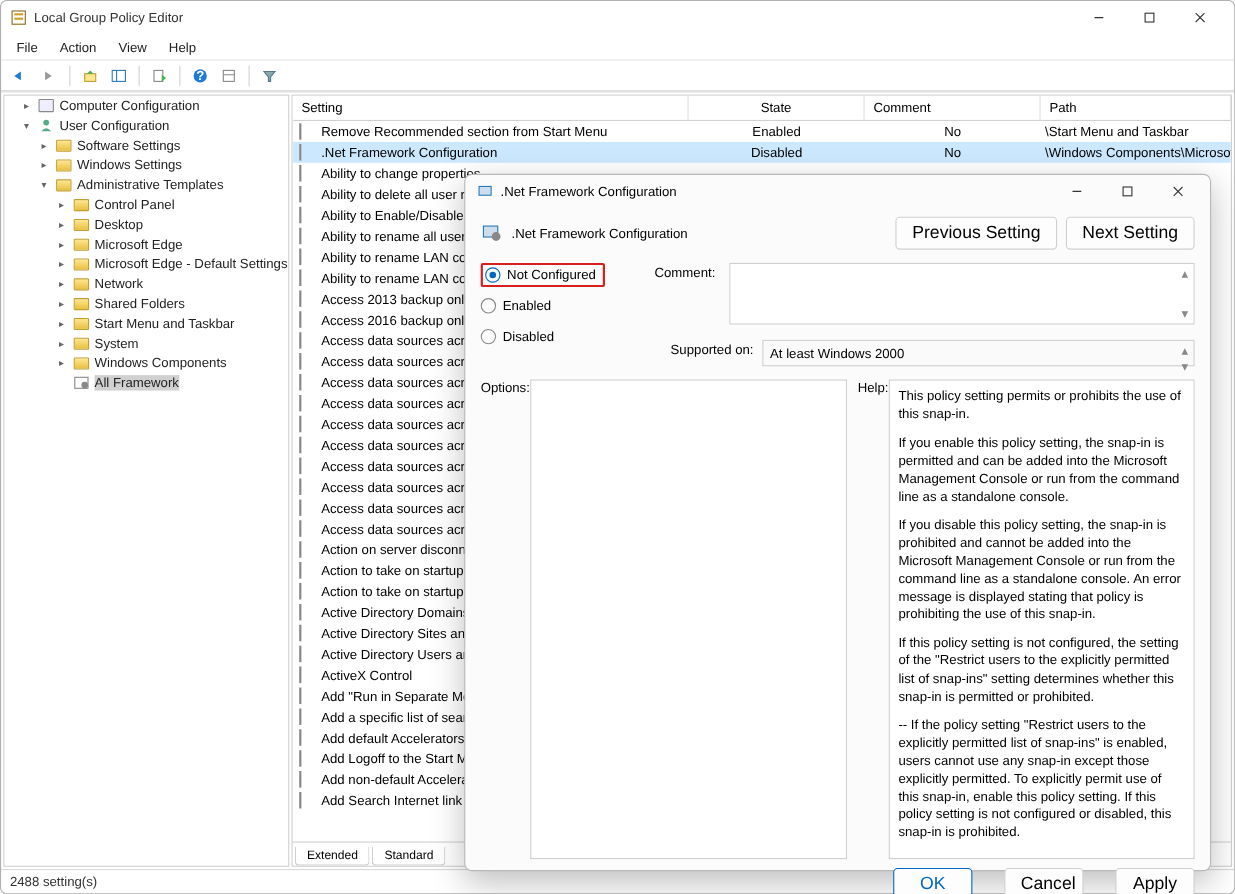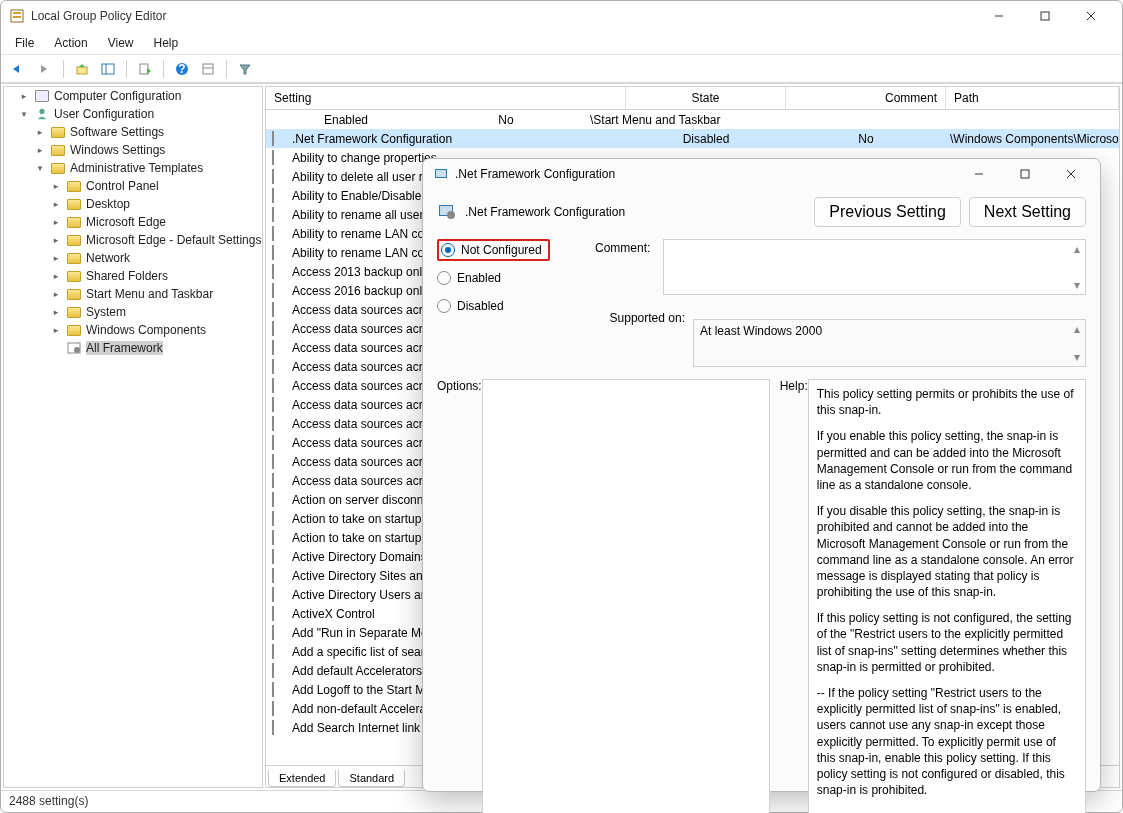--- a/index.html
+++ b/index.html
@@ -59,21 +59,21 @@
 .radio-row { display: flex; align-items: center; gap: 6px; height: 22px; }
 .radio { width: 14px; height: 14px; border: 1px solid #888; border-radius: 50%; display: flex; align-items: center; justify-content: center; }
 .radio.checked { border-color: #0067c0; }
 .radio.checked::after { content: ""; width: 6px; height: 6px; background: #0067c0; border-radius: 50%; }
 .radio-highlight { border: 2px solid #d62020; padding: 2px 6px 2px 2px; border-radius: 2px; display: inline-flex; align-items: center; gap: 6px; }
 
 .field-row { display: flex; align-items: flex-start; gap: 8px; }
 .field-row label { width: 148px; text-align: right; padding-top: 2px; }
 .comment-box { flex: 1; height: 56px; border: 1px solid #d0d0d0; background: #fff; position: relative; }
 .scroll-hint { position: absolute; right: 2px; top: 2px; bottom: 2px; width: 12px; display: flex; flex-direction: column; justify-content: space-between; color: #888; font-size: 9px; align-items: center; }
-.supported-box { flex: 1; height: 48px; border: 1px solid #d0d0d0; background: #fafafa; padding: 4px 6px; position: relative; margin-top: 10px; }
+.supported-box { flex: 1; height: 24px; border: 1px solid #d0d0d0; background: #fafafa; padding: 4px 6px; position: relative; }
 
 .panels { flex: 1; display: flex; gap: 10px; margin-top: 6px; }
 .panel-col { display: flex; flex-direction: row; }
 .panel-label { font-size: 12px; margin-bottom: 4px; }
 .options-box { width: 288px; flex: 1; border: 1px solid #d0d0d0; background: #fff; }
 .help-box { flex: 1; border: 1px solid #d0d0d0; background: #fff; padding: 6px 8px; font-size: 12px; overflow: auto; line-height: 1.35; }
 .help-box p { margin-bottom: 10px; }
 
 .dlg-buttons { height: 46px; display: flex; align-items: flex-start; justify-content: flex-end; padding: 0 14px; gap: 21px; }
 
@@ -287,25 +287,29 @@
             </span>
             <span class="tree-label tree-selected">All Framework</span>
           </div>
         </div>
     </div>
 
     <div class="list-pane">
       <div class="list-header">
         <div class="col" style="width:360px">Setting</div>
         <div class="col" style="width:160px;text-align:center">State</div>
-        <div class="col" style="width:160px;text-align:right">Comment</div>
+        <div class="col" style="width:160px;text-align:left">Comment</div>
         <div class="col" style="flex:1">Path</div>
       </div>
       <div class="list-body" id="list-body">
           <div class="list-row">
+            <div class="cell" style="width:360px">
+              <span class="item-icon"><span class="setting-icon"></span></span>
+              <span>Remove Recommended section from Start Menu</span>
+            </div>
             <div class="cell" style="width:160px;justify-content:center">Enabled</div>
             <div class="cell" style="width:160px;justify-content:center">No</div>
             <div class="cell" style="flex:1">\Start Menu and Taskbar</div>
           </div>
           <div class="list-row selected">
             <div class="cell" style="width:360px">
               <span class="item-icon"><span class="setting-icon"></span></span>
               <span>.Net Framework Configuration</span>
             </div>
             <div class="cell" style="width:160px;justify-content:center">Disabled</div>

